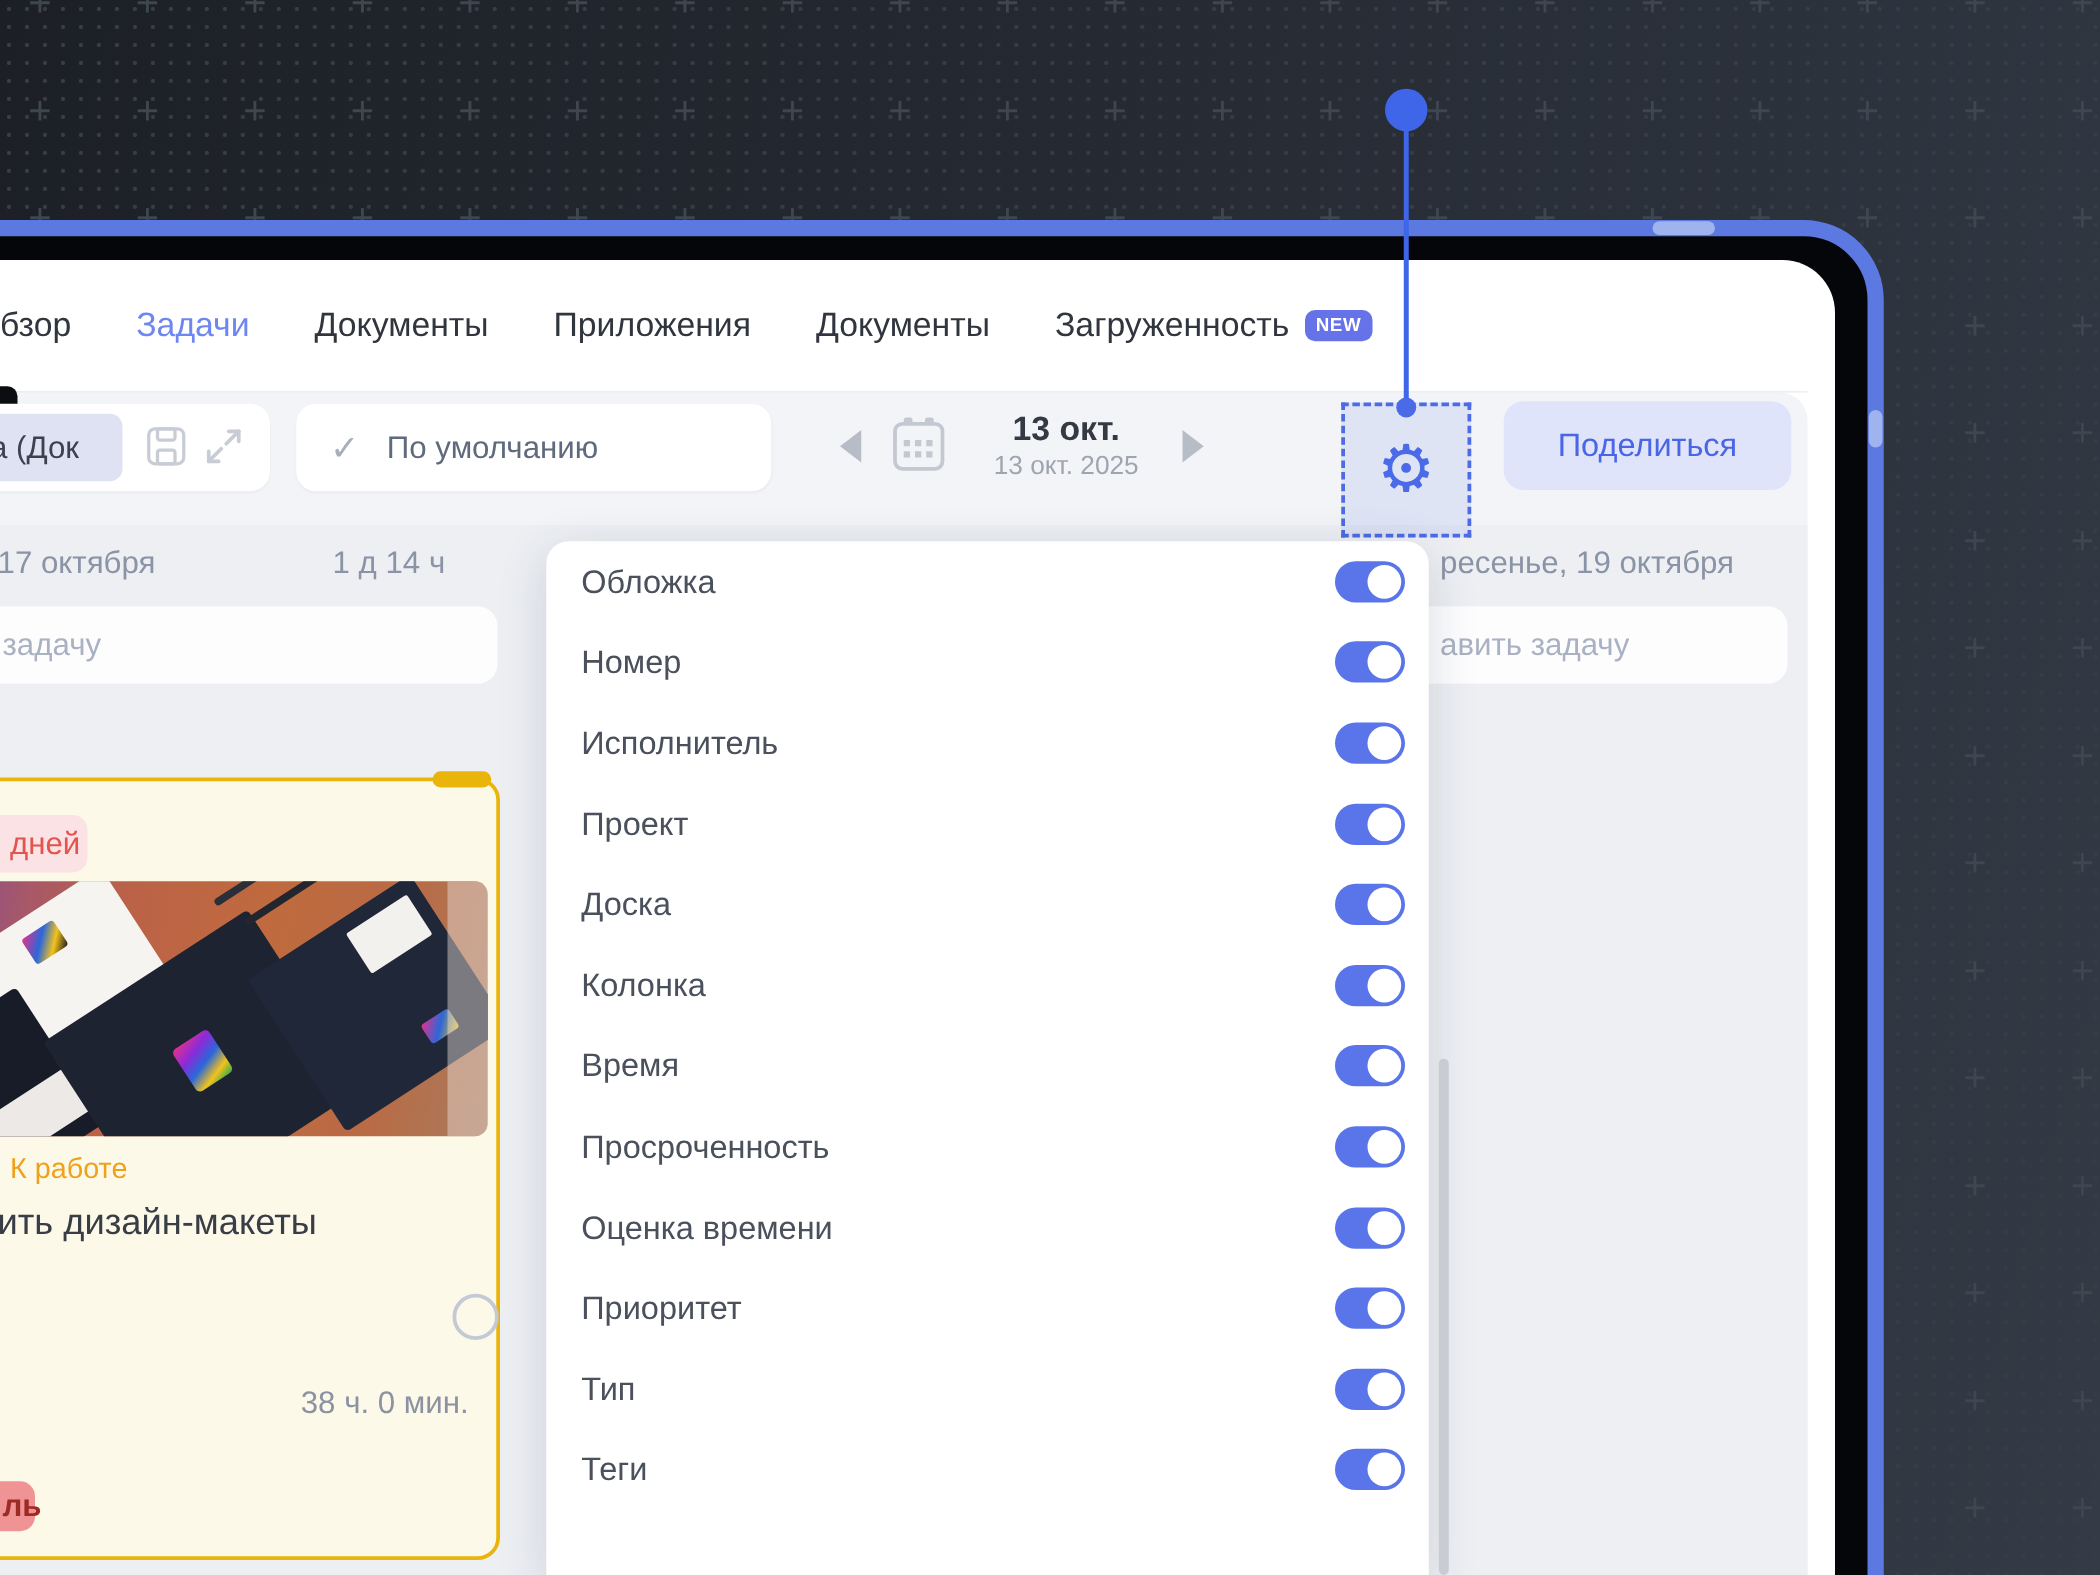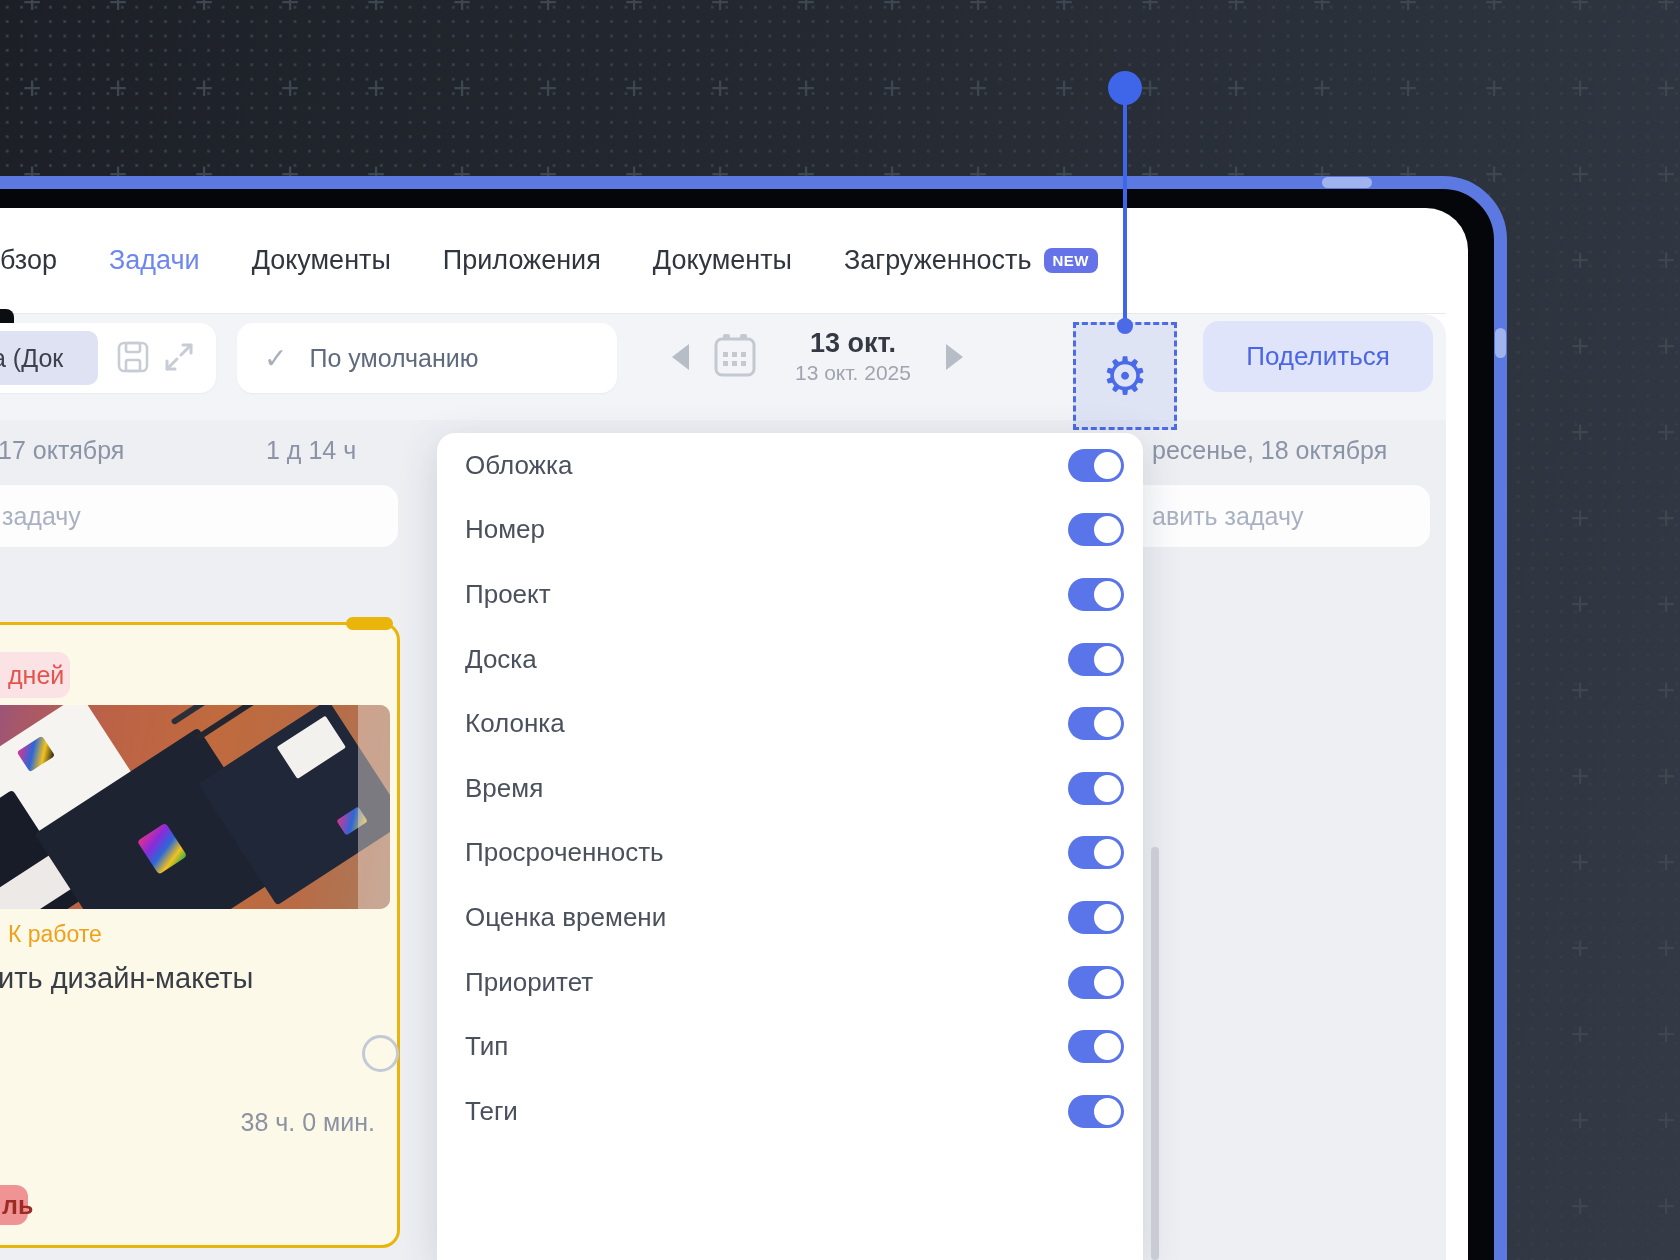--- a/index.html
+++ b/index.html
@@ -250,21 +250,21 @@
 <div id="date-sub" class="abs" style="left:770px;top:361px;width:166px;">13 окт. 2025</div>
 <div class="abs tri tri-right" style="left:946px;top:344px;"></div>
 
 <div id="gear-box" class="abs">
   <span id="gear-glyph">⚙</span>
 </div>
 <div id="share-btn" class="abs">Поделиться</div>
 
 <div class="abs col-header" style="left:-2px;top:436px;">17 октября</div>
 <div class="abs col-header" style="left:266px;top:436px;">1 д 14 ч</div>
-<div class="abs col-header" style="left:1152px;top:436px;">ресенье, 18 октября</div>
+<div class="abs col-header" style="left:1152px;top:436px;">ресенье, 19 октября</div>
 
 <div class="abs add-card" style="left:-20px;top:485px;width:418px;height:62px;">
   <span class="add-label" style="margin-left:22px;">задачу</span>
 </div>
 <div class="abs add-card" style="left:1100px;top:485px;width:330px;height:62px;">
   <span class="add-label" style="margin-left:52px;">авить задачу</span>
 </div>
 
 <div id="task-card" class="abs"></div>
 <div id="card-notch" class="abs"></div>
@@ -301,20 +301,24 @@
 <div id="dropdown" class="abs">
     <div class="menu-row">
       <span class="menu-label">Обложка</span>
       <div class="toggle"></div>
     </div>
     <div class="menu-row">
       <span class="menu-label">Номер</span>
       <div class="toggle"></div>
     </div>
     <div class="menu-row">
+      <span class="menu-label">Исполнитель</span>
+      <div class="toggle"></div>
+    </div>
+    <div class="menu-row">
       <span class="menu-label">Проект</span>
       <div class="toggle"></div>
     </div>
     <div class="menu-row">
       <span class="menu-label">Доска</span>
       <div class="toggle"></div>
     </div>
     <div class="menu-row">
       <span class="menu-label">Колонка</span>
       <div class="toggle"></div>

